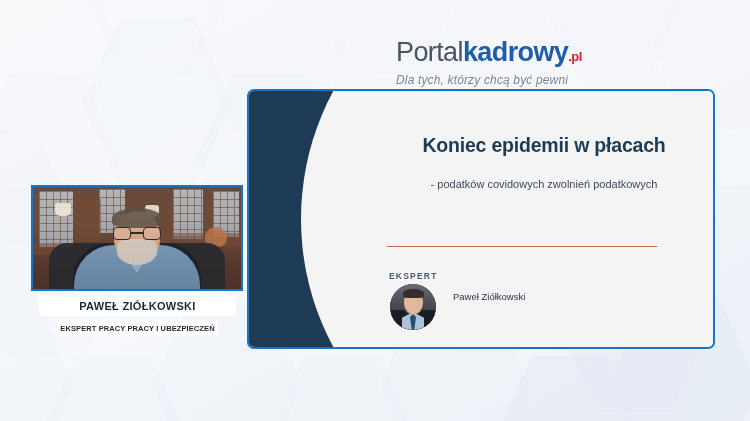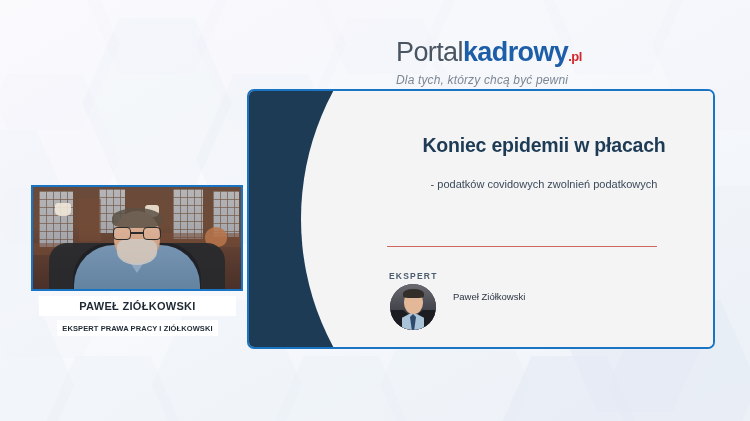--- a/index.html
+++ b/index.html
@@ -489,21 +489,21 @@
         <div class="bridge"></div>
         <div class="lens r"></div>
       </div>
     </div>
   </div>
 
   <div id="name-plate">
     <span id="name-plate-text">PAWEŁ ZIÓŁKOWSKI</span>
   </div>
   <div id="role-plate">
-    <span id="role-plate-text">EKSPERT PRAWA PRACY I ZIÓŁKOWSKI</span>
+    <span id="role-plate-text">EKSPERT PRACY PRACY I UBEZPIECZEŃ</span>
   </div>
 
   <div id="slide">
     <div id="slide-navy"></div>
     <div id="slide-circle"></div>
     <div id="slide-content">
       <div id="slide-title">Koniec epidemii w płacach</div>
       <div id="slide-subtitle">- podatków covidowych zwolnień podatkowych</div>
       <div id="slide-divider"></div>
       <div id="expert-label">EKSPERT</div>

